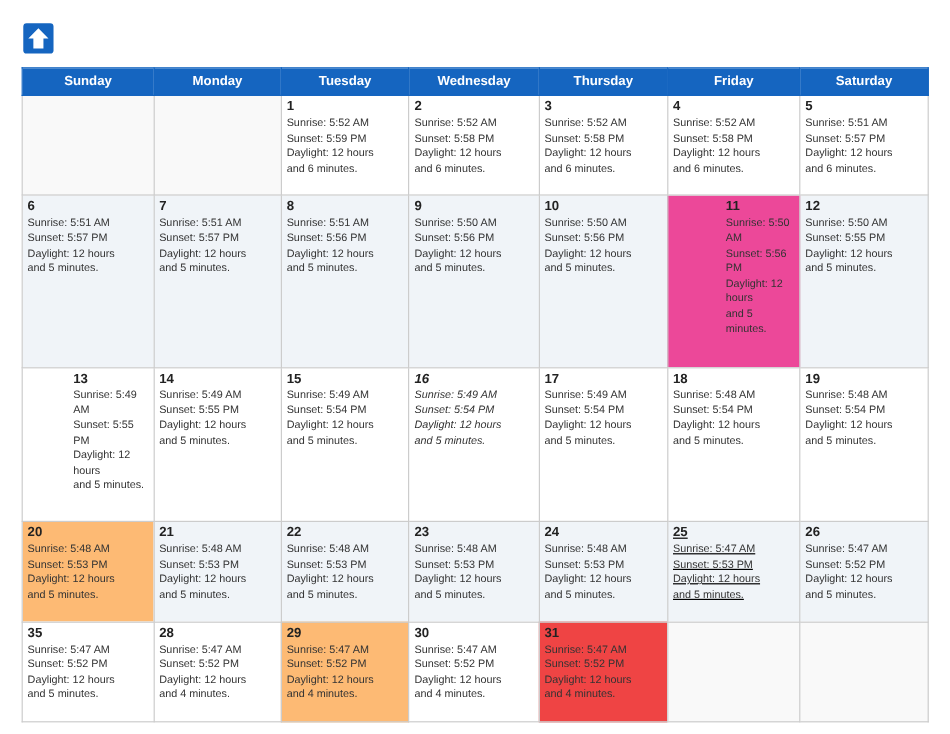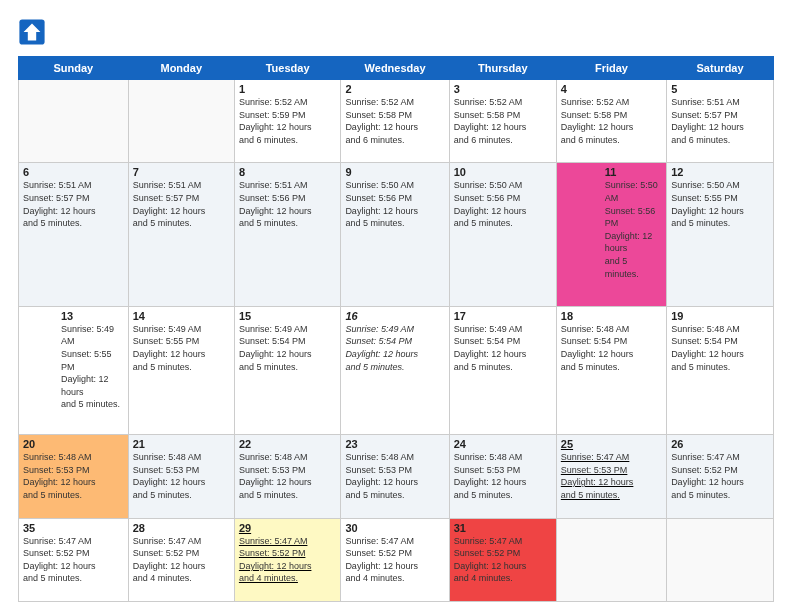--- a/index.html
+++ b/index.html
@@ -335,21 +335,21 @@
 Daylight: 12 hours
 and 5 minutes.</div>
           </td>
           <td style="background: rgb(255, 255, 255);">
             <span class="day-num">28</span>
             <div class="day-info" style="white-space: pre-line;">Sunrise: 5:47 AM
 Sunset: 5:52 PM
 Daylight: 12 hours
 and 4 minutes.</div>
           </td>
-          <td style="background: #fef9c3; text-decoration: underline;">
+          <td style="background: #fdba74;">
             <span class="day-num">29</span>
             <div class="day-info" style="white-space: pre-line;">Sunrise: 5:47 AM
 Sunset: 5:52 PM
 Daylight: 12 hours
 and 4 minutes.</div>
           </td>
           <td style="background: rgb(255, 255, 255);">
             <span class="day-num">30</span>
             <div class="day-info" style="white-space: pre-line;">Sunrise: 5:47 AM
 Sunset: 5:52 PM

